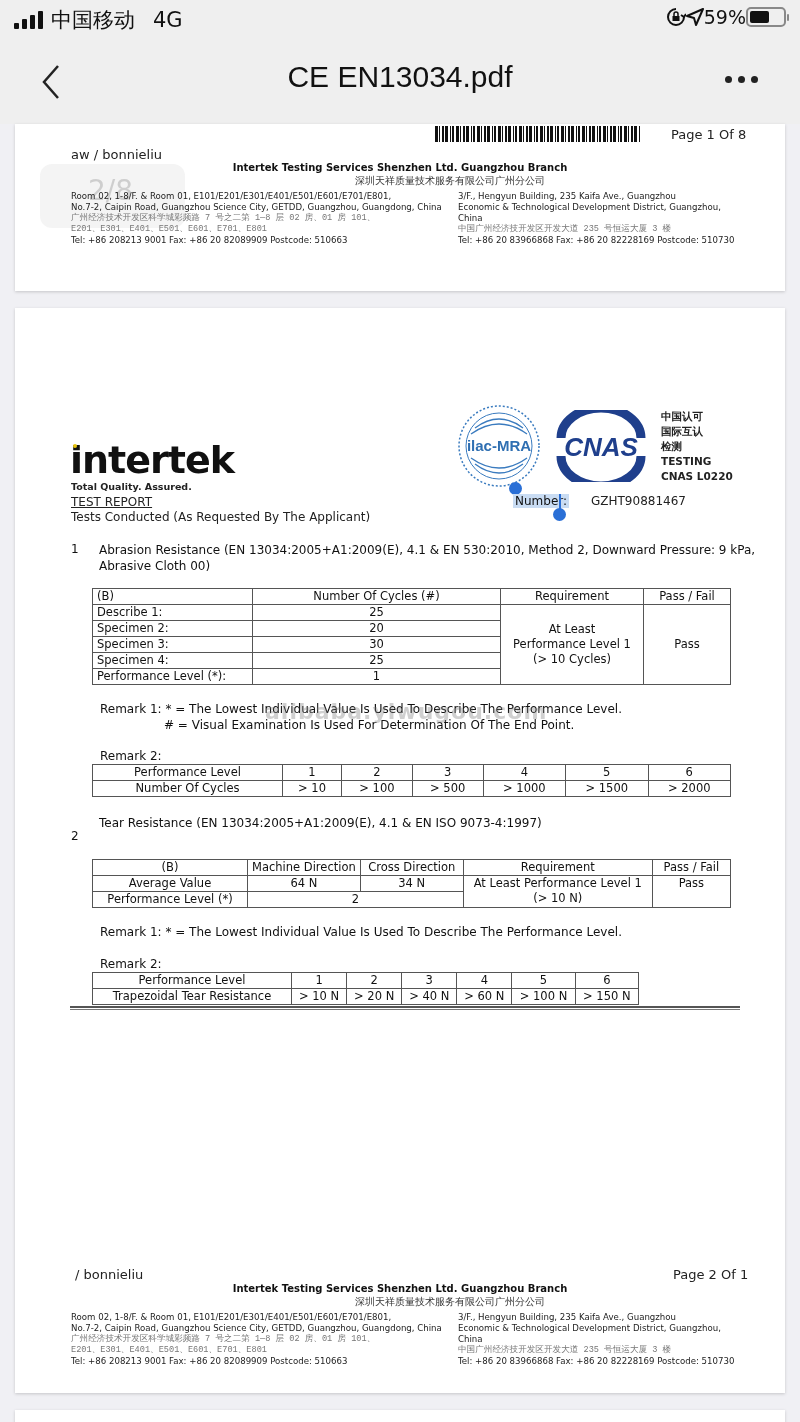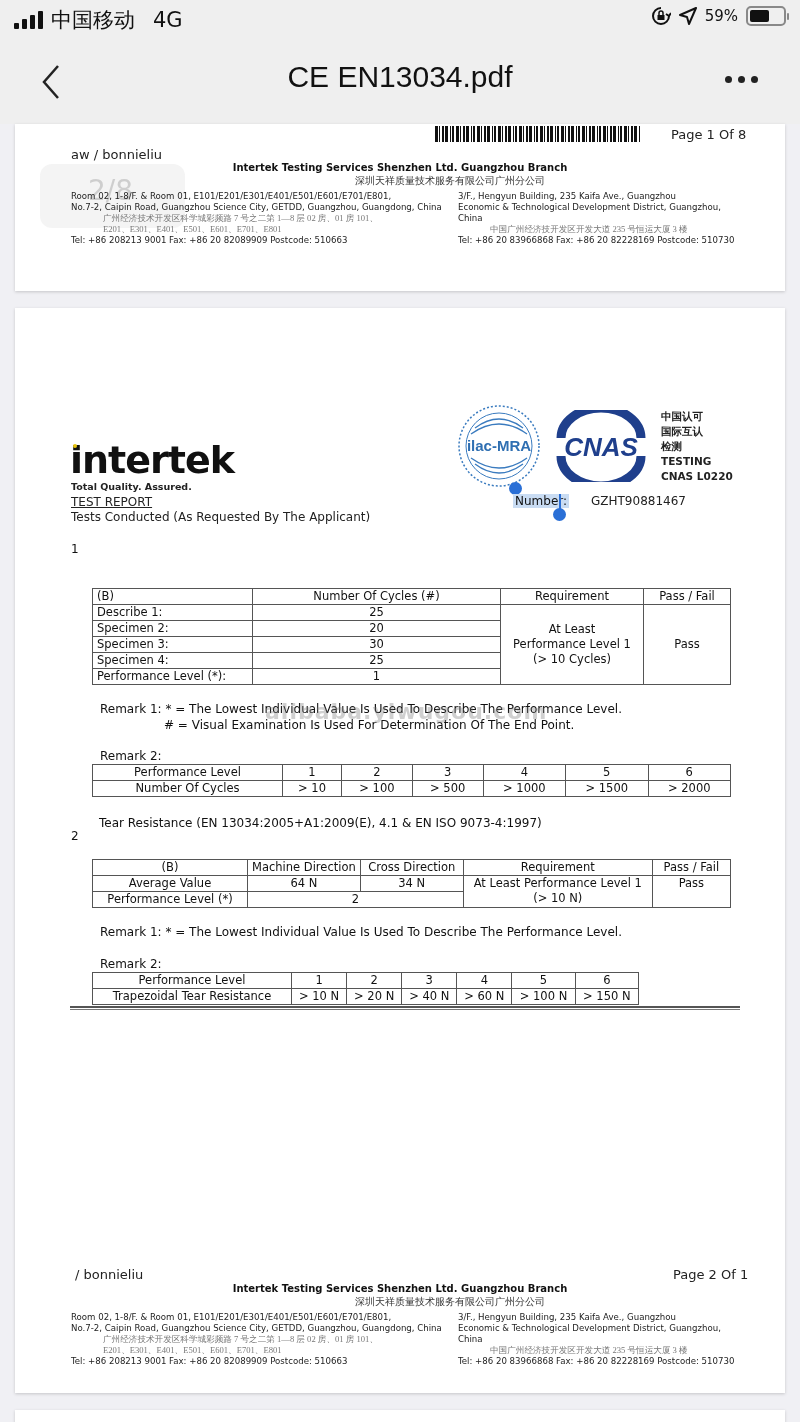--- a/index.html
+++ b/index.html
@@ -6,21 +6,21 @@
   html, body { width: 800px; height: 1422px; overflow: hidden; background: #f0f0f4; }
   body { font-family: "DejaVu Sans", sans-serif; color: #111; position: relative; }
 
   
   .statusbar { position: absolute; top: 0; left: 0; width: 800px; height: 40px; background: #efefef; }
   .sb-left { position: absolute; left: 14px; top: 6px; display: flex; align-items: center; font-size: 21px; }
   .signal { display: flex; align-items: flex-end; gap: 3px; height: 18px; margin-right: 8px; }
   .signal span { width: 5px; background: #111; border-radius: 1px; }
   .sb-carrier { margin-right: 18px; font-family: Liberation Sans, sans-serif; }
   .sb-time { position: absolute; left: 0; right: 0; top: 6px; text-align: center; font-size: 21px; font-weight: 500; }
-  .sb-right { position: absolute; right: 14px; top: 6px; display: flex; align-items: center; font-size: 15px; gap: 8px; }
+  .sb-right { position: absolute; right: 14px; top: 6px; display: flex; align-items: center; font-size: 19px; }
   .battery { width: 40px; height: 20px; border: 2px solid #888; border-radius: 5px; position: relative; padding: 2px; }
   .battery .fill { height: 100%; background: #111; border-radius: 2px; }
   .battery::after { content: ""; position: absolute; right: -5px; top: 5px; width: 2px; height: 7px; background: #888; border-radius: 1px; }
 
   
   .navbar { position: absolute; top: 40px; left: 0; width: 800px; height: 84px; background: #efefef; }
   .back { position: absolute; left: 36px; top: 22px; width: 30px; height: 40px; cursor: pointer; }
   .nav-title { position: absolute; left: 0; right: 0; top: 20px; text-align: center; font-size: 30px; font-family: "Liberation Sans", sans-serif; color: #111; }
   .more { position: absolute; right: 42px; top: 36px; display: flex; gap: 6px; cursor: pointer; }
   .more span { width: 7px; height: 7px; border-radius: 50%; background: #222; display: block; }
@@ -32,21 +32,21 @@
   .page3 { top: 1410px; height: 30px; }
 
   .doc { font-family: "DejaVu Sans", sans-serif; color: #111; }
 
   
   .user { position: absolute; font-size: 13px; color: #222; }
   .pageno { position: absolute; font-size: 13px; color: #222; }
   .company-en { position: absolute; left: 0; width: 780px; text-align: center; font-size: 10px; font-weight: bold; }
   .company-cn { position: absolute; left: 0; width: 780px; text-align: center; font-size: 10px; font-family: "DejaVu Serif", serif; color: #333; padding-left: 100px; }
   .addr { position: absolute; font-size: 8.6px; line-height: 11px; color: #222; }
-  .addr .cn { color: #777; font-family: Liberation Serif, serif; margin-left: 32px; }
+  .addr .cn { color: #777; font-family: Liberation Mono, monospace; }
   .barcode { position: absolute; height: 16px; }
 
   
   .logo { position: absolute; left: 55px; top: 130px; font-family: "DejaVu Sans", sans-serif; font-size: 38px; letter-spacing: -1px; font-weight: bold; color: #111; }
   .logo-dot { position: absolute; left: 58px; top: 136px; width: 4px; height: 4px; background: #e8c30b; border-radius: 50%; }
   .tagline { position: absolute; left: 56px; top: 173px; font-size: 9.5px; font-weight: bold; color: #222; }
   .report-title { position: absolute; left: 56px; top: 187px; font-size: 12px; text-decoration: underline; color: #222; }
   .conducted { position: absolute; left: 56px; top: 202px; font-size: 12px; color: #222; }
 
   .ilac { position: absolute; left: 442px; top: 96px; width: 84px; height: 84px; }
@@ -227,20 +227,24 @@
   </div>
 
   <div class="handle" style="left:494px; top:174px;"></div>
   <div class="handle-bar" style="left:499px; top:182px; height:18px;"></div>
   <div class="number-label">Number:</div>
   <div class="handle-bar" style="left:544px; top:186px; height:18px;"></div>
   <div class="handle" style="left:538px; top:200px;"></div>
   <div class="number-value">GZHT90881467</div>
 
   <div class="sec-num" style="left:56px; top:234px;">1</div>
+  <div class="sec-title" style="left:84px; top:234px;">
+    <div>Abrasion Resistance (EN 13034:2005+A1:2009(E), 4.1 &amp; EN 530:2010, Method 2, Downward Pressure: 9 kPa,</div>
+    <div>Abrasive Cloth 00)</div>
+  </div>
 
   <table class="t" style="left:77px; top:280px; width:639px;">
     <tbody>
         <tr>
       <td class="l" style="width:160px">(B)</td>
       <td style="width:248px">Number Of Cycles (#)</td>
       <td style="width:143px">Requirement</td>
       <td>Pass / Fail</td>
     </tr>
     <tr>

